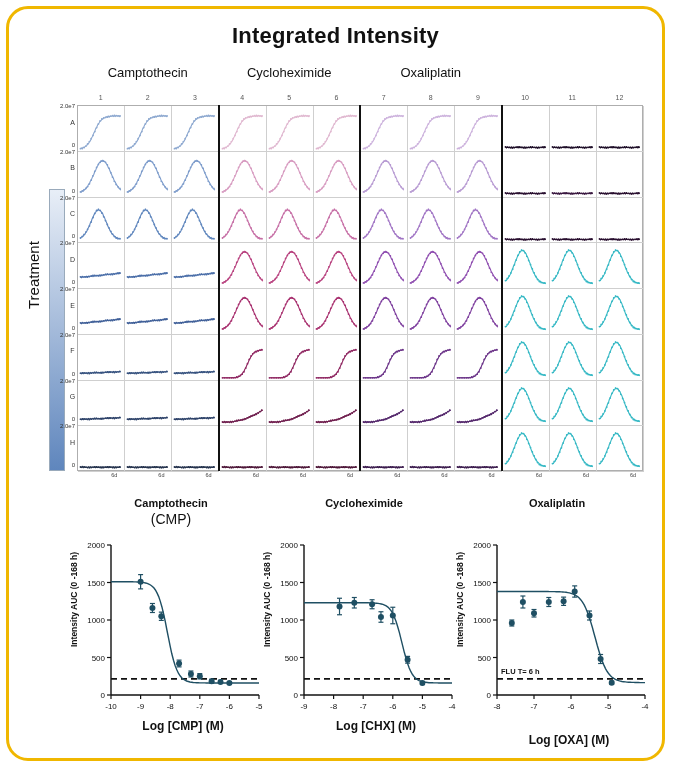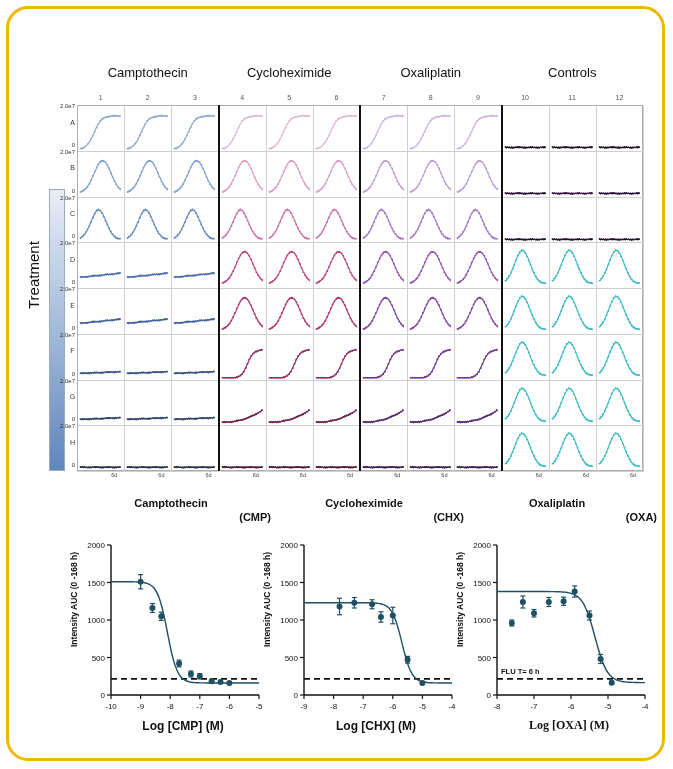--- a/index.html
+++ b/index.html
@@ -15,31 +15,32 @@
   .grid{position:absolute;left:0;top:14px;width:566px;height:366px;border:1px solid #aeaeae;box-sizing:border-box;}
   .cell{position:absolute;box-sizing:border-box;border-right:1px solid #cfcfcf;border-bottom:1px solid #cfcfcf;overflow:hidden;}
   .cell svg{display:block;}
   .vsep{position:absolute;top:14px;width:2px;height:366px;background:#111;}
   .xt{position:absolute;font-size:5.5px;color:#444;}
   #treat-label{position:absolute;left:16px;top:300px;font-size:15px;color:#111;transform:rotate(-90deg);transform-origin:left top;white-space:nowrap;}
   #treat-bar{position:absolute;left:40px;top:180px;width:14px;height:280px;background:linear-gradient(to bottom,#e8eef7,#5f86bd);border:1px solid #9ab;}
   
   .dr{position:absolute;top:488px;height:250px;}
   .dr-title{position:absolute;top:0;width:100%;text-align:center;font-size:11px;color:#111;font-weight:bold;}
-  .dr-sub{position:absolute;top:14px;width:100%;text-align:right;font-size:11px;color:#111;font-weight:bold;}
+  .dr-sub{position:absolute;top:14px;width:100%;text-align:center;font-size:14px;color:#111;font-weight:normal;}
   .dr-ylab{position:absolute;left:-2px;top:150px;font-size:8.5px;font-weight:bold;color:#111;transform:rotate(-90deg);transform-origin:left top;white-space:nowrap;}
   .dr-xlab{position:absolute;bottom:2px;width:100%;text-align:center;font-size:12px;font-weight:bold;color:#111;}
   .axnum{font-size:8px;fill:#111;font-family:"Liberation Sans",sans-serif;}
   .flut{position:absolute;font-size:7.5px;font-weight:bold;color:#111;}
 </style>
 </head>
 <body>
 
 <div id="frame">
 
+  <div id="title">Integrated Intensity</div>
 
   <div id="treat-label">Treatment</div>
   <div id="treat-bar"></div>
 
   <div id="plate">
     <div class="grid" id="grid">
         <div class="cell" style="left: 0px; top: 0px; width: 47.1667px; height: 45.75px;">
           <svg width="47.166666666666664" height="45.75">
             <path d="M2.5,42.7L3.4,41.9L4.3,42.5L5.2,41.2L6.1,41.6L7.0,40.6L7.9,40.1L8.7,39.6L9.6,38.0L10.5,37.8L11.4,35.6L12.3,35.0L13.2,32.7L14.1,31.1L15.0,29.4L15.9,26.8L16.8,25.6L17.7,22.6L18.6,21.6L19.5,19.2L20.4,17.9L21.2,16.7L22.1,14.9L23.0,14.7L23.9,12.9L24.8,13.1L25.7,11.9L26.6,11.7L27.5,11.4L28.4,10.6L29.3,11.2L30.2,10.1L31.1,10.8L32.0,10.0L32.8,10.2L33.7,10.3L34.6,9.7L35.5,10.5L36.4,9.5L37.3,10.4L38.2,9.6L39.1,10.0L40.0,10.0L40.9,9.6L41.8,10.3L42.7,9.4" fill="none" stroke="#8ea9d0" stroke-width="1.1"></path>
             <circle cx="2.5" cy="42.7" r="0.9" fill="#8ea9d0"></circle>
@@ -2724,21 +2725,20 @@
             <circle cx="36.4" cy="38.5" r="0.9" fill="#35b8c4"></circle>
             <circle cx="38.2" cy="39.5" r="0.9" fill="#35b8c4"></circle>
             <circle cx="40.0" cy="39.8" r="0.9" fill="#35b8c4"></circle>
             <circle cx="41.8" cy="39.9" r="0.9" fill="#35b8c4"></circle>
           </svg>
         </div>
       </div>
   <div class="grp-label" style="left: 0px; width: 141.5px;">Camptothecin</div>
       <div class="grp-label" style="left: 141.5px; width: 141.5px;">Cycloheximide</div>
       <div class="grp-label" style="left: 283px; width: 141.5px;">Oxaliplatin</div>
-      <div class="grp-label" style="left: 424.5px; width: 141.5px;">Controls</div>
       <div class="vsep" style="left: 140.5px;"></div>
       <div class="vsep" style="left: 282px;"></div>
       <div class="vsep" style="left: 423.5px;"></div>
       <div class="colhdr" style="left: 0px; width: 47.1667px;">1</div>
       <div class="colhdr" style="left: 47.1667px; width: 47.1667px;">2</div>
       <div class="colhdr" style="left: 94.3333px; width: 47.1667px;">3</div>
       <div class="colhdr" style="left: 141.5px; width: 47.1667px;">4</div>
       <div class="colhdr" style="left: 188.667px; width: 47.1667px;">5</div>
       <div class="colhdr" style="left: 235.833px; width: 47.1667px;">6</div>
       <div class="colhdr" style="left: 283px; width: 47.1667px;">7</div>
@@ -2850,21 +2850,20 @@
           <line x1="147.01999999999998" y1="170.375" x2="152.01999999999998" y2="170.375" stroke="#1f4f63" stroke-width="1.2"></line>
           <circle cx="149.51999999999998" cy="168.875" r="3" fill="#1f4f63"></circle>
           <line x1="158.4" y1="168.65" x2="158.4" y2="171.35" stroke="#1f4f63" stroke-width="1.2"></line>
           <line x1="155.9" y1="168.65" x2="160.9" y2="168.65" stroke="#1f4f63" stroke-width="1.2"></line>
           <line x1="155.9" y1="171.35" x2="160.9" y2="171.35" stroke="#1f4f63" stroke-width="1.2"></line>
           <circle cx="158.4" cy="170" r="3" fill="#1f4f63"></circle>
         </svg></div>
     </div>
   <div class="dr" id="dr1" style="left:255px;width:200px;">
       <div class="dr-title">Cycloheximide</div>
-      <div class="dr-sub">(CHX)</div>
       <div class="dr-ylab">Intensity  AUC  (0 -168 h)</div>
       <div class="dr-xlab" style="bottom: 14px; left: 18px; width: 188px; text-align: center;">Log [CHX] (M)</div>
       <div style="position: absolute; left: 0px; top: 16px;"><svg width="200" height="215">
           <line x1="40" y1="32" x2="40" y2="182" stroke="#111" stroke-width="1.4"></line>
           <line x1="40" y1="182" x2="188" y2="182" stroke="#111" stroke-width="1.4"></line>
           <line x1="36" y1="182" x2="40" y2="182" stroke="#111" stroke-width="1.2"></line>
           <text class="axnum" x="34" y="185" text-anchor="end">0</text>
           <line x1="36" y1="144.5" x2="40" y2="144.5" stroke="#111" stroke-width="1.2"></line>
           <text class="axnum" x="34" y="147.5" text-anchor="end">500</text>
           <line x1="36" y1="107" x2="40" y2="107" stroke="#111" stroke-width="1.2"></line>
@@ -2912,23 +2911,22 @@
           <line x1="141.1" y1="150.125" x2="146.1" y2="150.125" stroke="#1f4f63" stroke-width="1.2"></line>
           <circle cx="143.6" cy="146.75" r="3" fill="#1f4f63"></circle>
           <line x1="158.4" y1="168.5" x2="158.4" y2="171.5" stroke="#1f4f63" stroke-width="1.2"></line>
           <line x1="155.9" y1="168.5" x2="160.9" y2="168.5" stroke="#1f4f63" stroke-width="1.2"></line>
           <line x1="155.9" y1="171.5" x2="160.9" y2="171.5" stroke="#1f4f63" stroke-width="1.2"></line>
           <circle cx="158.4" cy="170" r="3" fill="#1f4f63"></circle>
         </svg></div>
     </div>
   <div class="dr" id="dr2" style="left:448px;width:200px;">
       <div class="dr-title">Oxaliplatin</div>
-      <div class="dr-sub">(OXA)</div>
       <div class="dr-ylab">Intensity  AUC  (0 -168 h)</div>
-      <div class="dr-xlab" style="bottom: 14px; left: 18px; width: 188px; text-align: center; font-family: Liberation Serif, serif;">Log [OXA] (M)</div>
+      <div class="dr-xlab" style="bottom: 0; left: 18px; width: 188px; text-align: center;">Log [OXA] (M)</div>
       <div style="position: absolute; left: 0px; top: 16px;"><svg width="200" height="215">
           <line x1="40" y1="32" x2="40" y2="182" stroke="#111" stroke-width="1.4"></line>
           <line x1="40" y1="182" x2="188" y2="182" stroke="#111" stroke-width="1.4"></line>
           <line x1="36" y1="182" x2="40" y2="182" stroke="#111" stroke-width="1.2"></line>
           <text class="axnum" x="34" y="185" text-anchor="end">0</text>
           <line x1="36" y1="144.5" x2="40" y2="144.5" stroke="#111" stroke-width="1.2"></line>
           <text class="axnum" x="34" y="147.5" text-anchor="end">500</text>
           <line x1="36" y1="107" x2="40" y2="107" stroke="#111" stroke-width="1.2"></line>
           <text class="axnum" x="34" y="110" text-anchor="end">1000</text>
           <line x1="36" y1="69.5" x2="40" y2="69.5" stroke="#111" stroke-width="1.2"></line>

